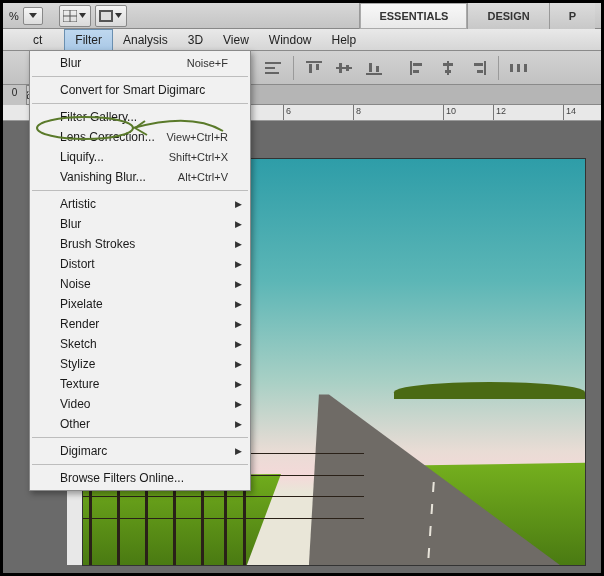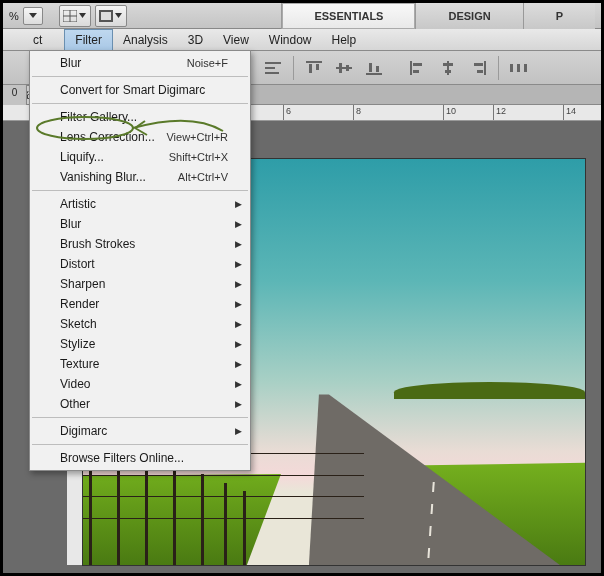--- a/index.html
+++ b/index.html
@@ -5,21 +5,21 @@
   * { box-sizing: border-box; margin: 0; padding: 0; font-family: "Segoe UI", Tahoma, Arial, sans-serif; }
   body { width: 604px; height: 576px; overflow: hidden; background: #fff; }
   .frame { border: 3px solid #000; width: 604px; height: 576px; background: #b3b3b3; position: relative; }
   .topbar { height: 26px; background: linear-gradient(#d8d8d8,#c4c4c4); display:flex; align-items:center; padding:0 6px; border-bottom:1px solid #888;}
   .topbar .left { display:flex; align-items:center; gap:4px; }
   .small-label { font-size:11px; color:#222; }
   .dd { width:20px; height:18px; background:linear-gradient(#f6f6f6,#dcdcdc); border:1px solid #888; border-radius:2px; display:flex; align-items:center; justify-content:center; }
   .dd svg { display:block; }
   .square-btn { width:32px; height:22px; border:1px solid #888; background:linear-gradient(#f4f4f4,#dadada); border-radius:2px; display:flex; align-items:center; justify-content:center; gap:2px; }
   .ws-tabs { margin-left:auto; display:flex; height:26px; align-items:stretch; }
-  .ws-tab { font-size:11px; font-weight:bold; color:#333; padding:0 32px; display:flex; align-items:center; border-left:1px solid #999; background:linear-gradient(#dcdcdc,#c8c8c8); }
+  .ws-tab { font-size:11px; font-weight:bold; color:#333; padding:0 19px; display:flex; align-items:center; border-left:1px solid #999; background:linear-gradient(#dcdcdc,#c8c8c8); }
   .ws-tab.active { background:linear-gradient(#f9f9f9,#e8e8e8); box-shadow: inset 0 0 0 1px #aaa; }
   .menubar { height:22px; background:linear-gradient(#e9e9e9,#d6d6d6); border-bottom:1px solid #8a8a8a; display:flex; align-items:stretch; font-size:12px; color:#222; padding-left:20px; }
   .menubar .mi { padding:0 10px; display:flex; align-items:center; }
   .menubar .mi.open { background:linear-gradient(#bfd8ef,#a9c8e6); border:1px solid #6a8fb0; border-bottom:none;margin-left:12px; }
   .toolbar2 { height:34px; background:linear-gradient(#d2d2d2,#c2c2c2); border-bottom:1px solid #8a8a8a; display:flex; align-items:center; gap:10px; padding:0 10px 0 260px; }
   .tb-icon { width:20px; height:20px; display:flex; align-items:center; justify-content:center; opacity:.75; }
   .vdiv { width:1px; height:24px; background:#9a9a9a; }
   .tabstrip { height:20px; background:#b5b5b5; border-bottom:1px solid #888; display:flex; align-items:stretch; padding-left:6px;}
   .doc-tab { background:#d6d6d6; font-size:10px; padding:0 6px; display:flex; align-items:center; gap:4px; border:1px solid #888; border-bottom:none; max-width:250px;}
   .close-x { font-size:10px; color:#555; padding:0 2px; }
@@ -252,21 +252,24 @@
       <div class="row sub">
         <span>Blur</span>
       </div>
       <div class="row sub">
         <span>Brush Strokes</span>
       </div>
       <div class="row sub">
         <span>Distort</span>
       </div>
       <div class="row sub">
-        <span>Sharpen</span>
+        <span>Noise</span>
+      </div>
+      <div class="row sub">
+        <span>Pixelate</span>
       </div>
       <div class="row sub">
         <span>Render</span>
       </div>
       <div class="row sub">
         <span>Sketch</span>
       </div>
       <div class="row sub">
         <span>Stylize</span>
       </div>

